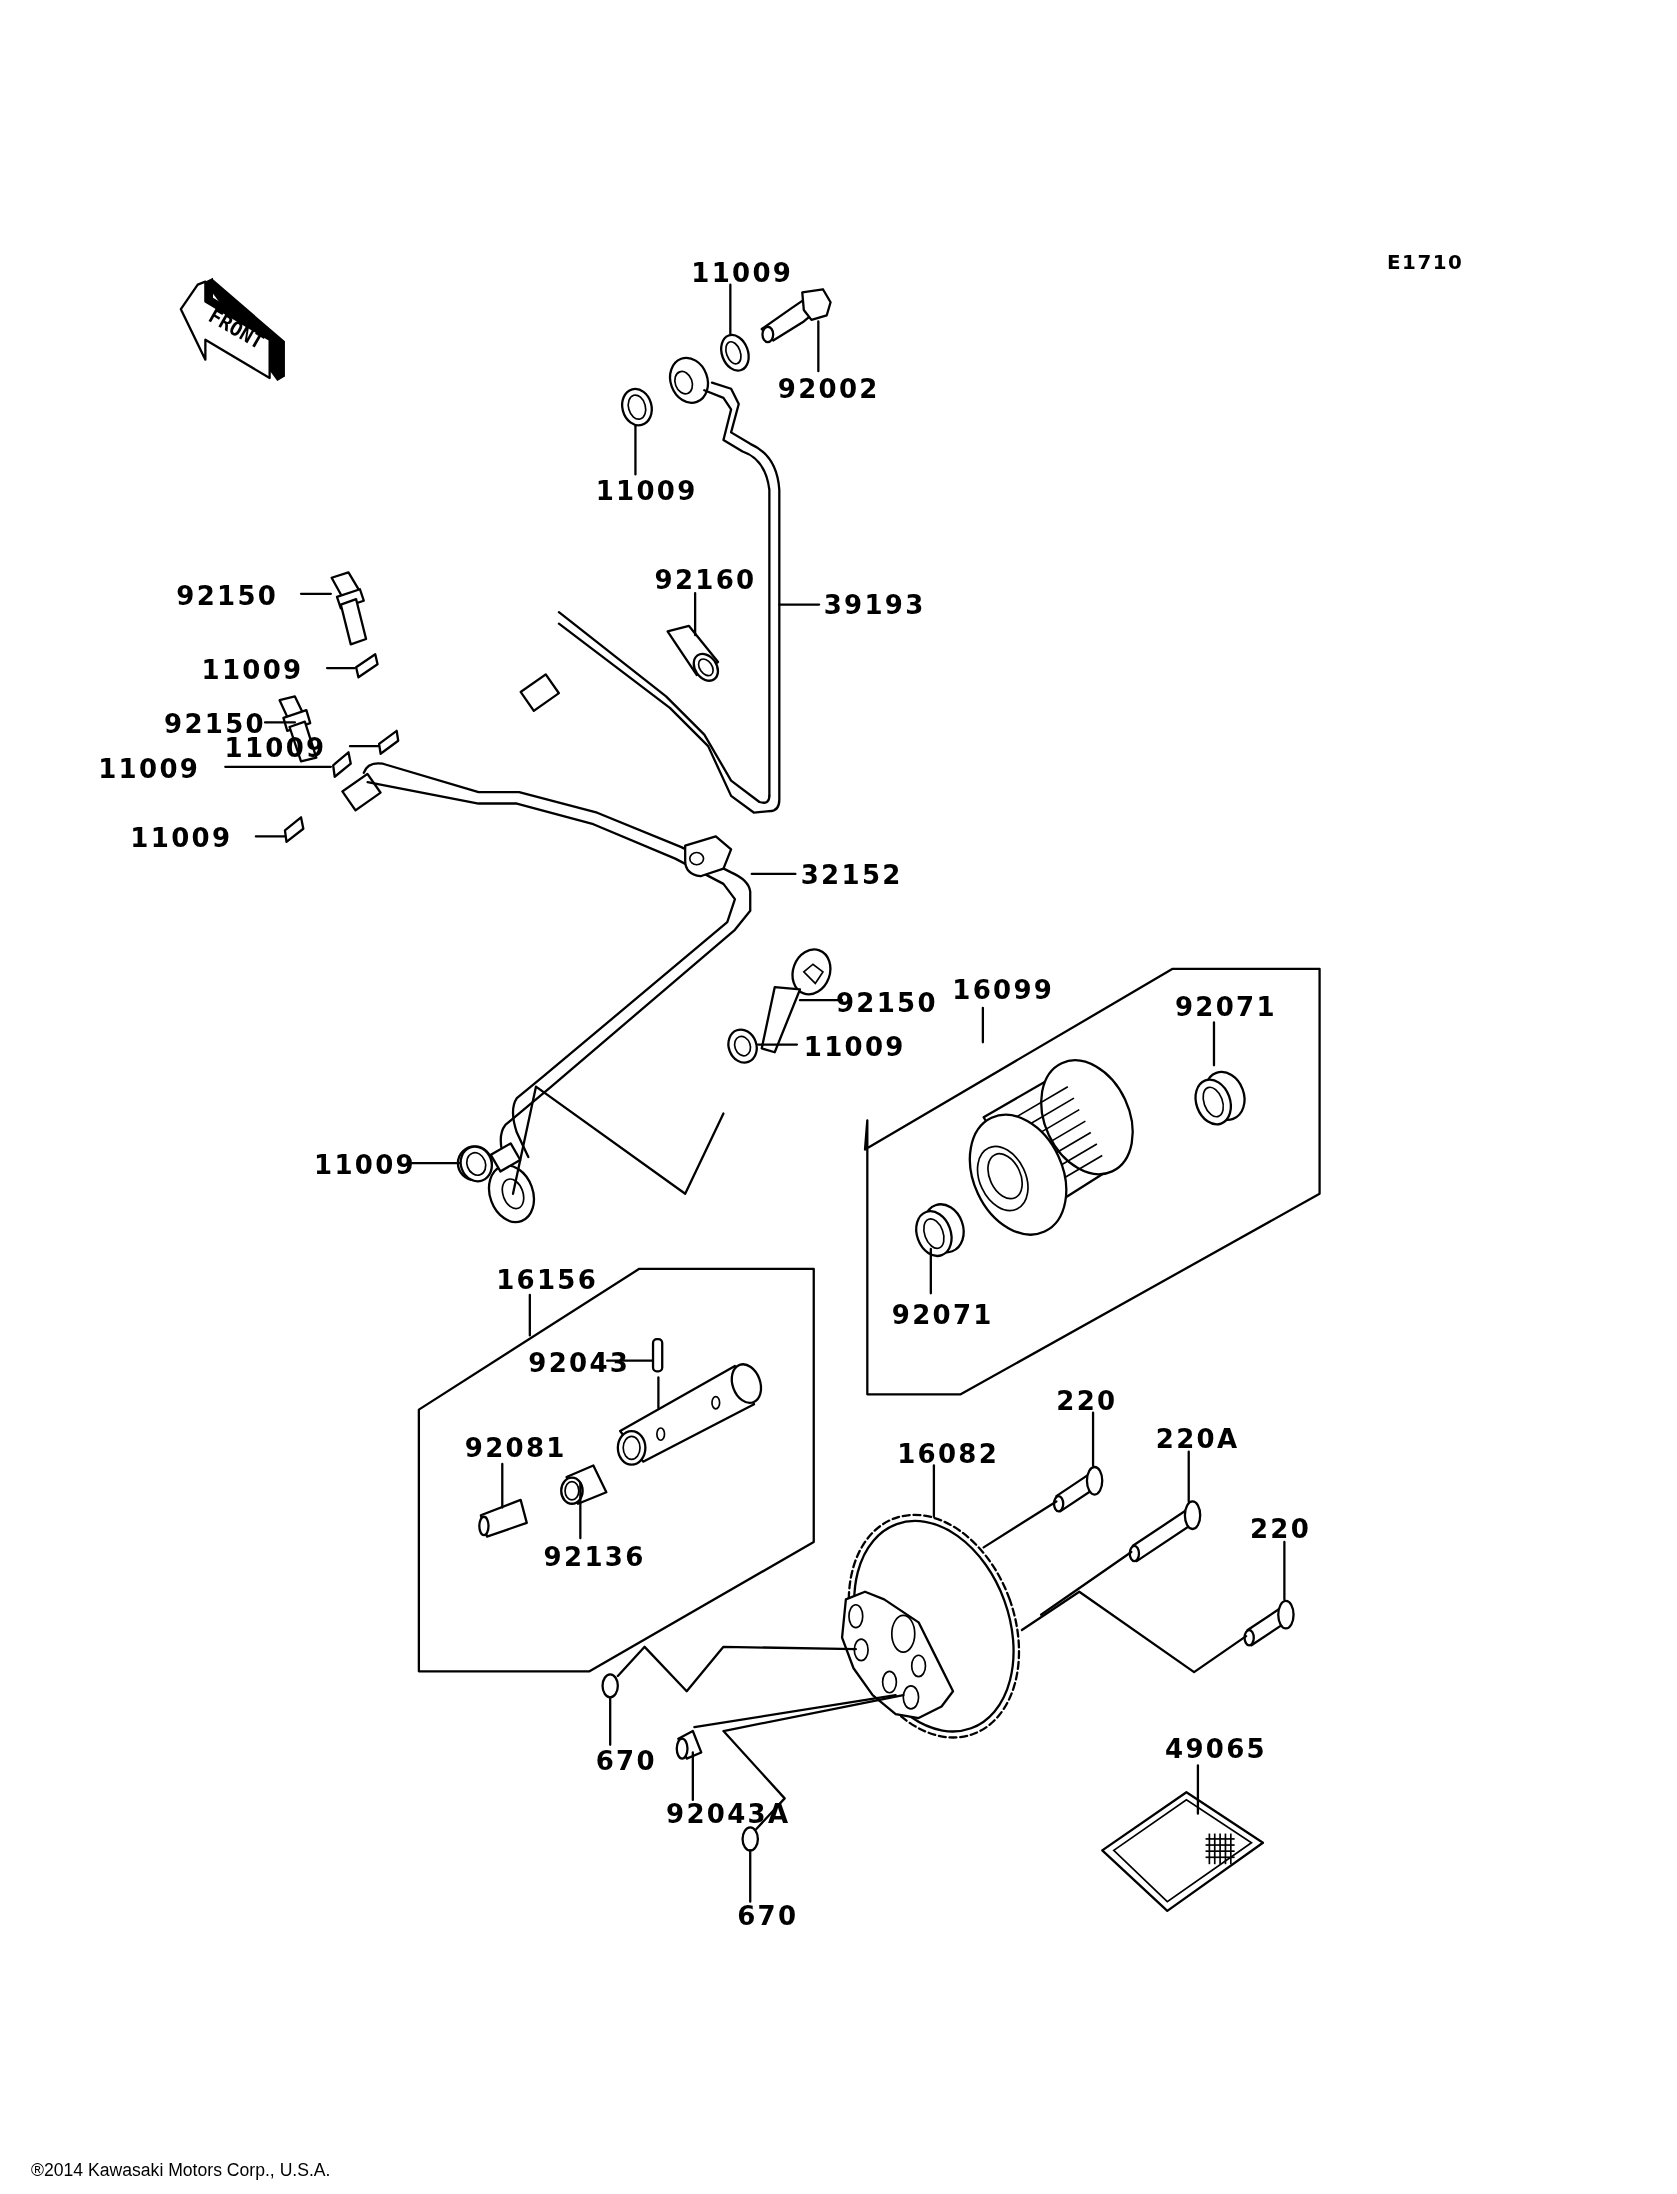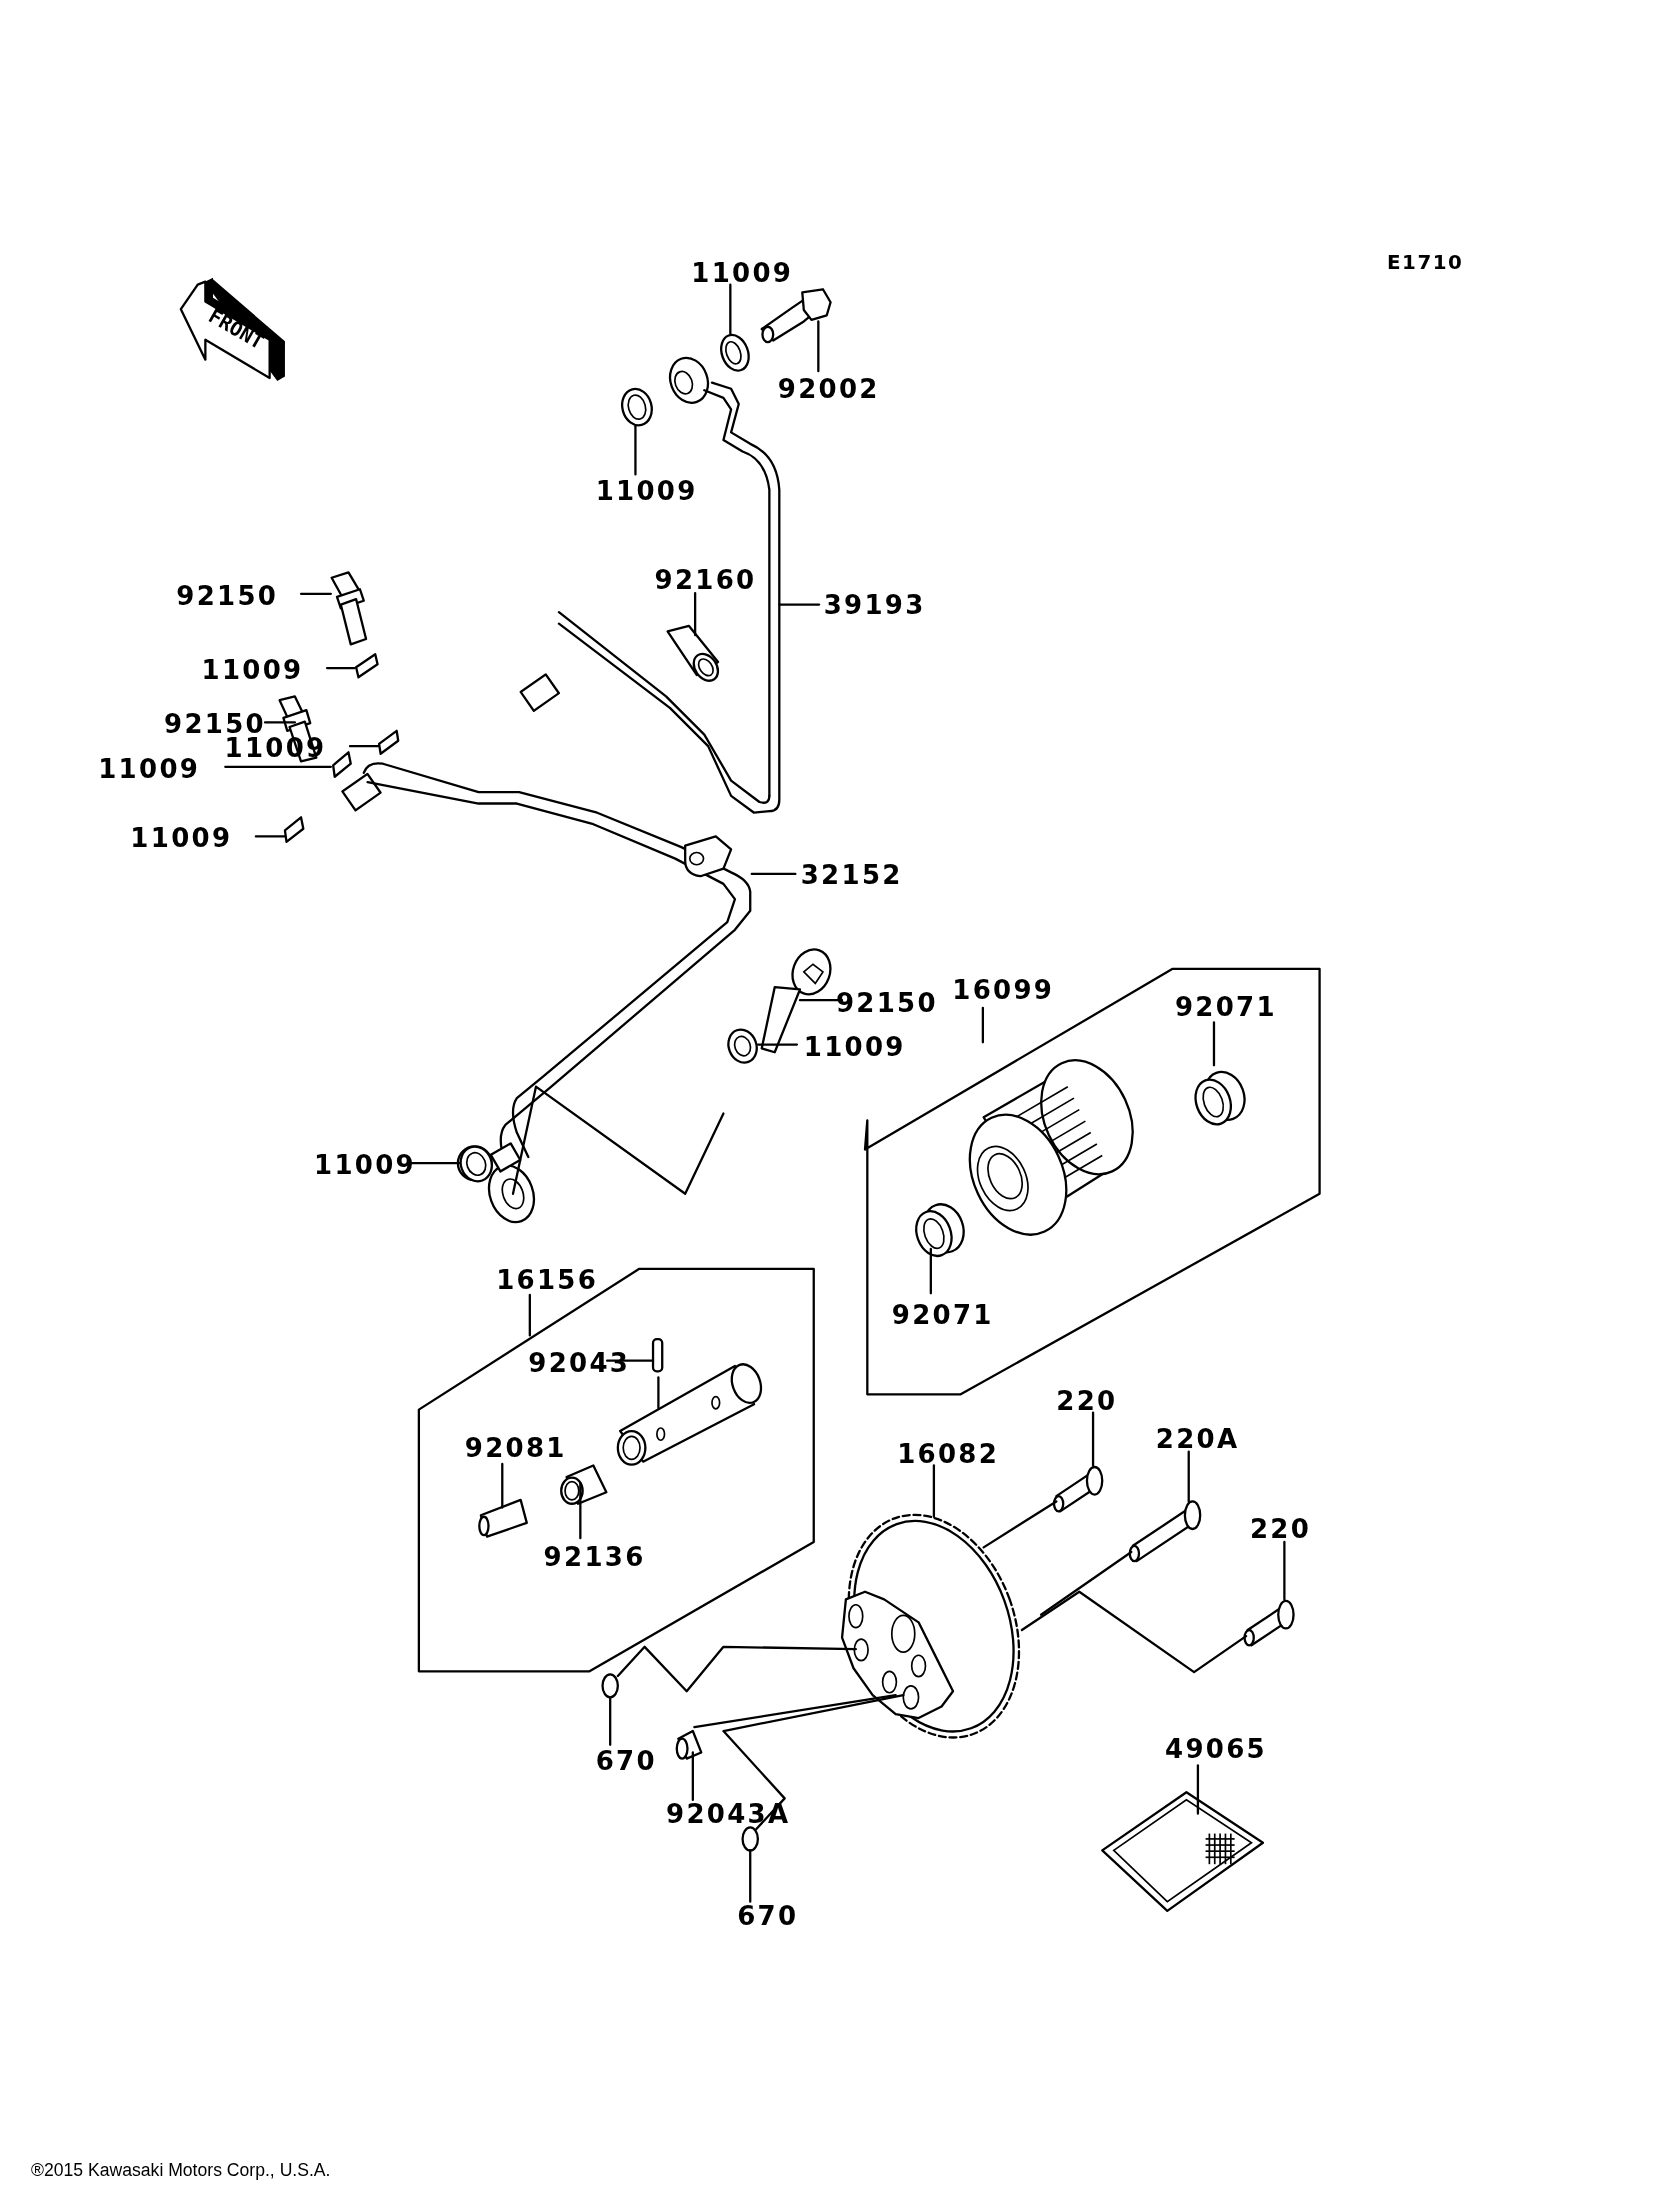--- a/index.html
+++ b/index.html
@@ -297,14 +297,14 @@
       <line x1="1575" y1="2411" x2="1613" y2="2411"></line>
       <line x1="1575" y1="2419" x2="1613" y2="2419"></line>
       <line x1="1575" y1="2427" x2="1613" y2="2427"></line>
     </g>
   </g>
   <line class="ln" x1="1565" y1="2307" x2="1565" y2="2370"></line>
   <text class="lbl" x="1522" y="2297">49065</text>
 
 </svg>
 
-<div class="copy">®2015 Kawasaki Motors Corp., U.S.A.</div>
+<div class="copy">®2014 Kawasaki Motors Corp., U.S.A.</div>
 
 
 </body></html>

